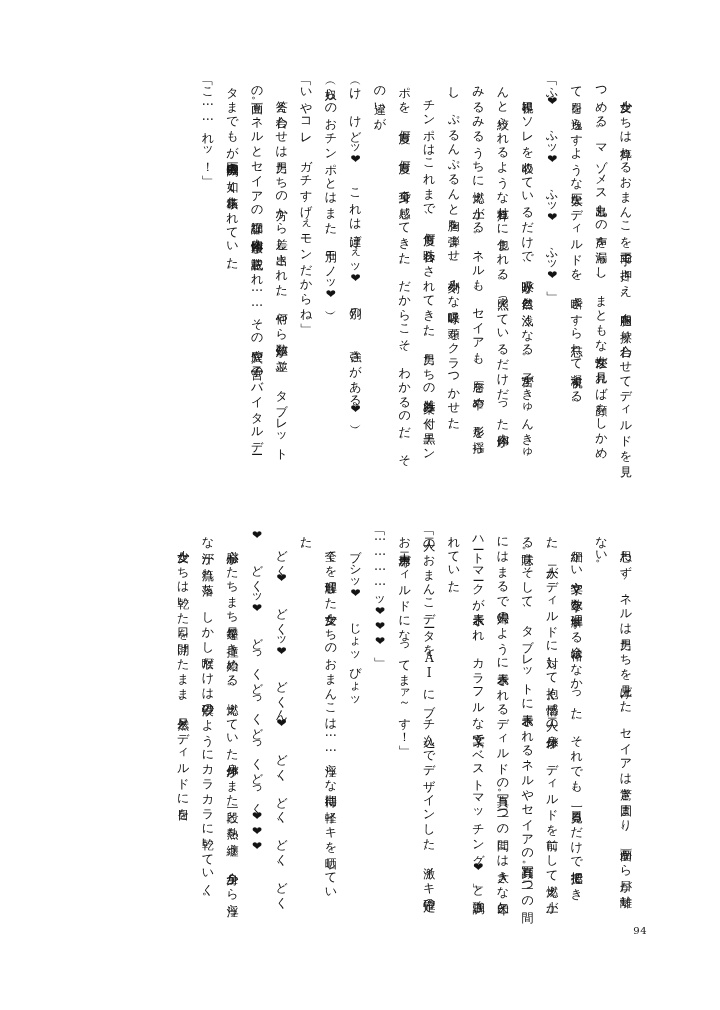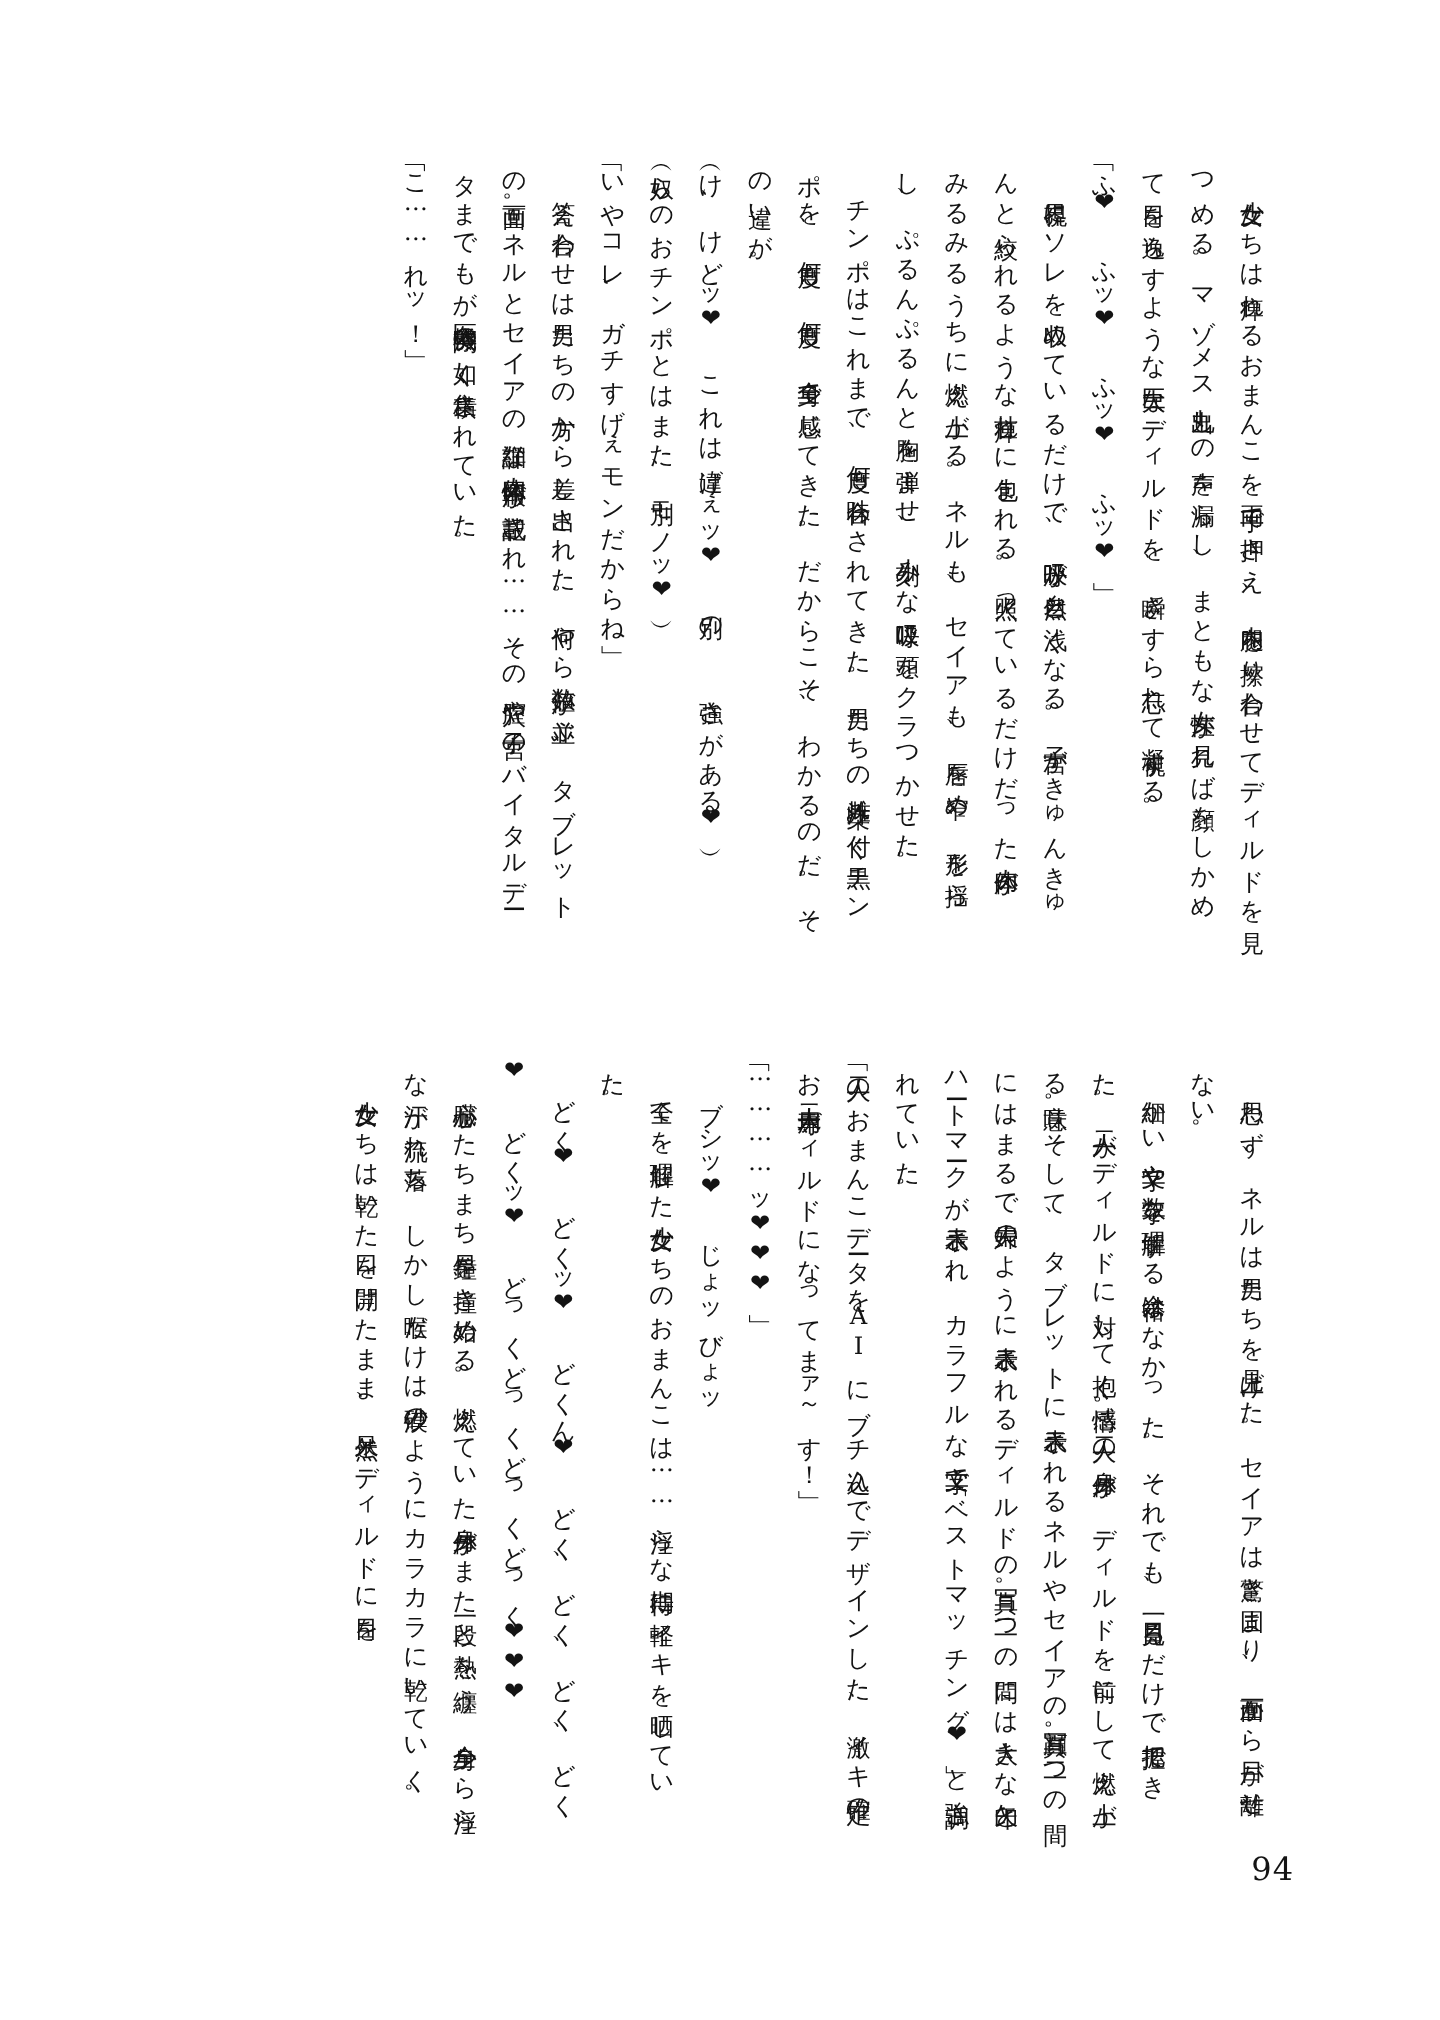--- a/index.html
+++ b/index.html
@@ -56,21 +56,21 @@
     height: 385px;
     width: 490px;
   }
 
   
   #page-number {
     position: absolute;
     right: 73px;
     top: 925px;
     font-family: "DejaVu Serif", "Liberation Serif", serif;
-    font-size: 16px;
+    font-size: 10px;
     color: #141414;
     letter-spacing: 0.5px;
   }
 </style>
 </head>
 <body>
 
 <div class="page">
 
   <div class="vblock" id="block-one">　少女たちは痺れるおまんこを両手で押さえ、内腿を擦り合わせてディルドを見つめる。マゾメス丸出しの声を漏らし、まともな女性が見れば顔をしかめて目を逸らすような巨大なディルドを、瞬きすら忘れて凝視する。

